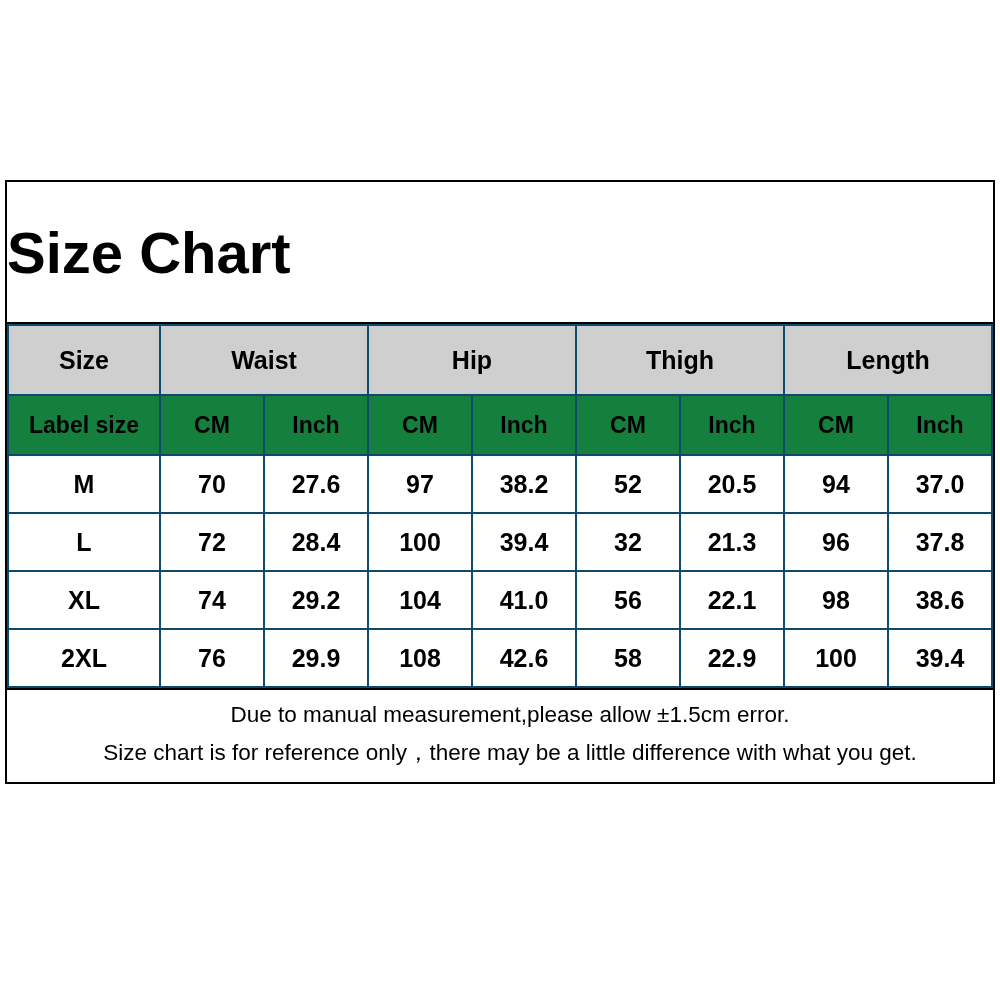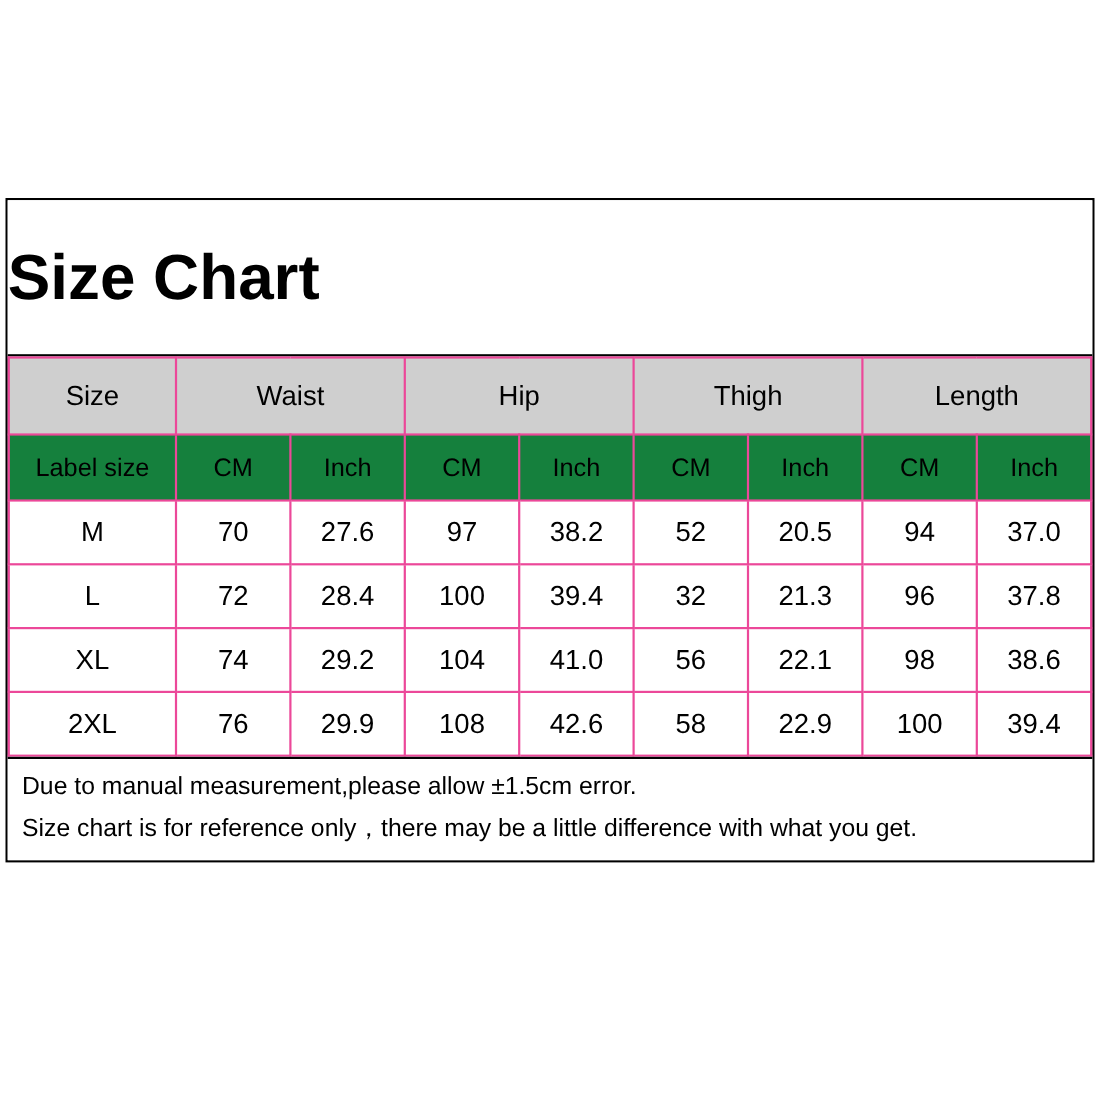--- a/index.html
+++ b/index.html
@@ -44,24 +44,24 @@
   }
 
   table.size-table {
     border-collapse: collapse;
     width: 100%;
     table-layout: fixed;
   }
 
   table.size-table td,
   table.size-table th {
-    border: 2px solid #ec4899;
+    border: 2px solid #0c4a6e;
     text-align: center;
     vertical-align: middle;
-    font-weight: normal;
+    font-weight: bold;
     color: #000000;
     padding: 0;
   }
 
   tr.group-row td {
     background: #cfcfcf;
     height: 68px;
     font-size: 25px;
   }
 
@@ -84,25 +84,26 @@
   .col-label { width: 152px; }
   .col-num   { width: 104px; }
 
   .notes {
     border-top: 2px solid #000000;
     padding: 8px 6px 12px 10px;
     background: #ffffff;
   }
 
   .notes p {
-    margin: 0 0 4px 3px;
+    margin: 0 0 4px 16px;
     font-size: 22.5px;
     color: #000000;
     line-height: 1.5;
     white-space: nowrap;
+    text-align: center;
   }
 
   .notes p:last-child { margin-bottom: 0; }
 </style>
 </head>
 <body>
 
 <div class="page">
 
   <div class="chart-wrap">

